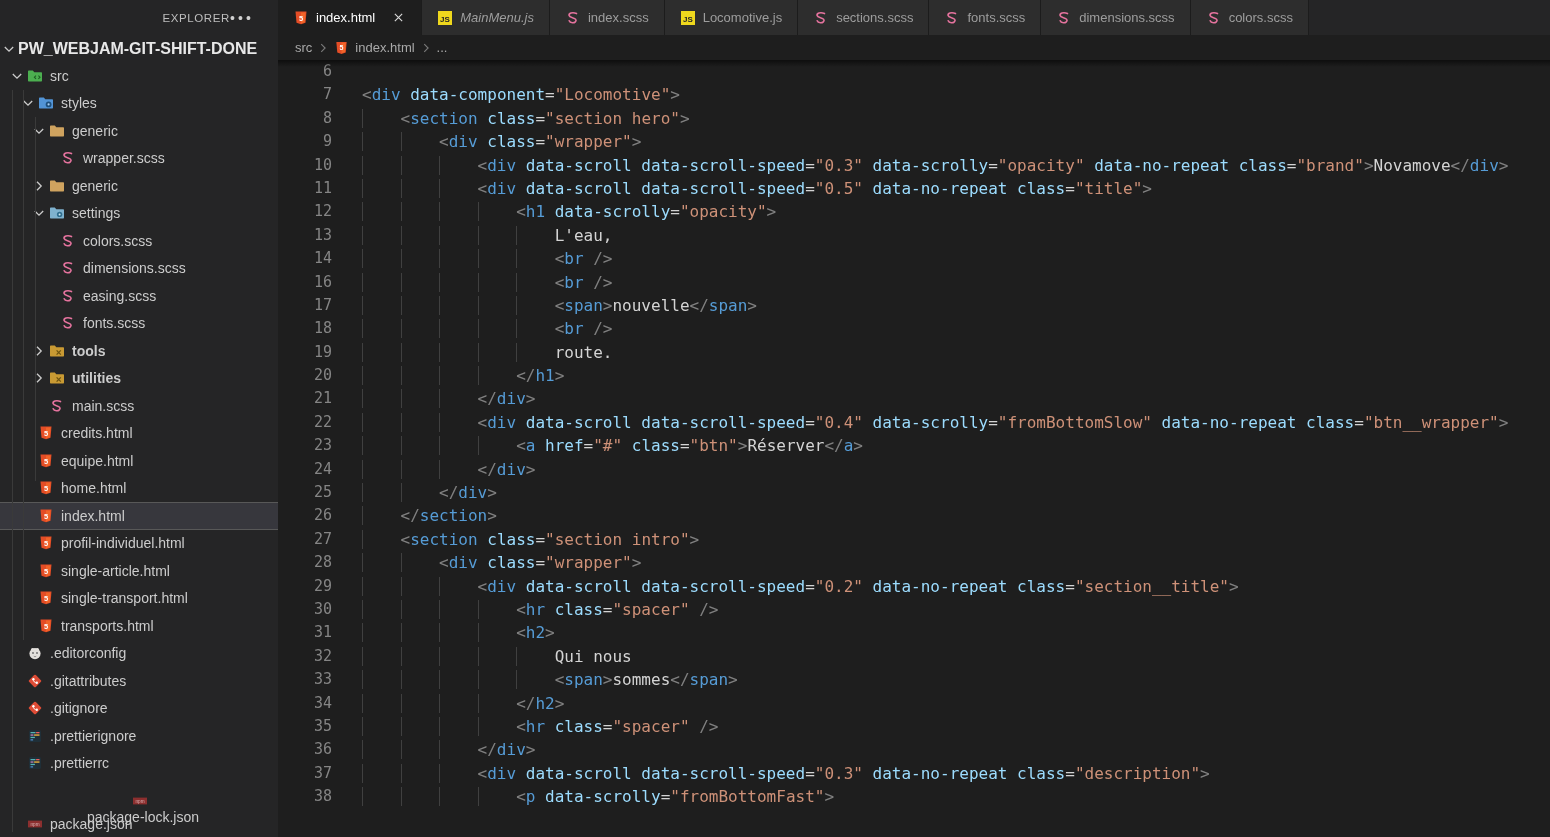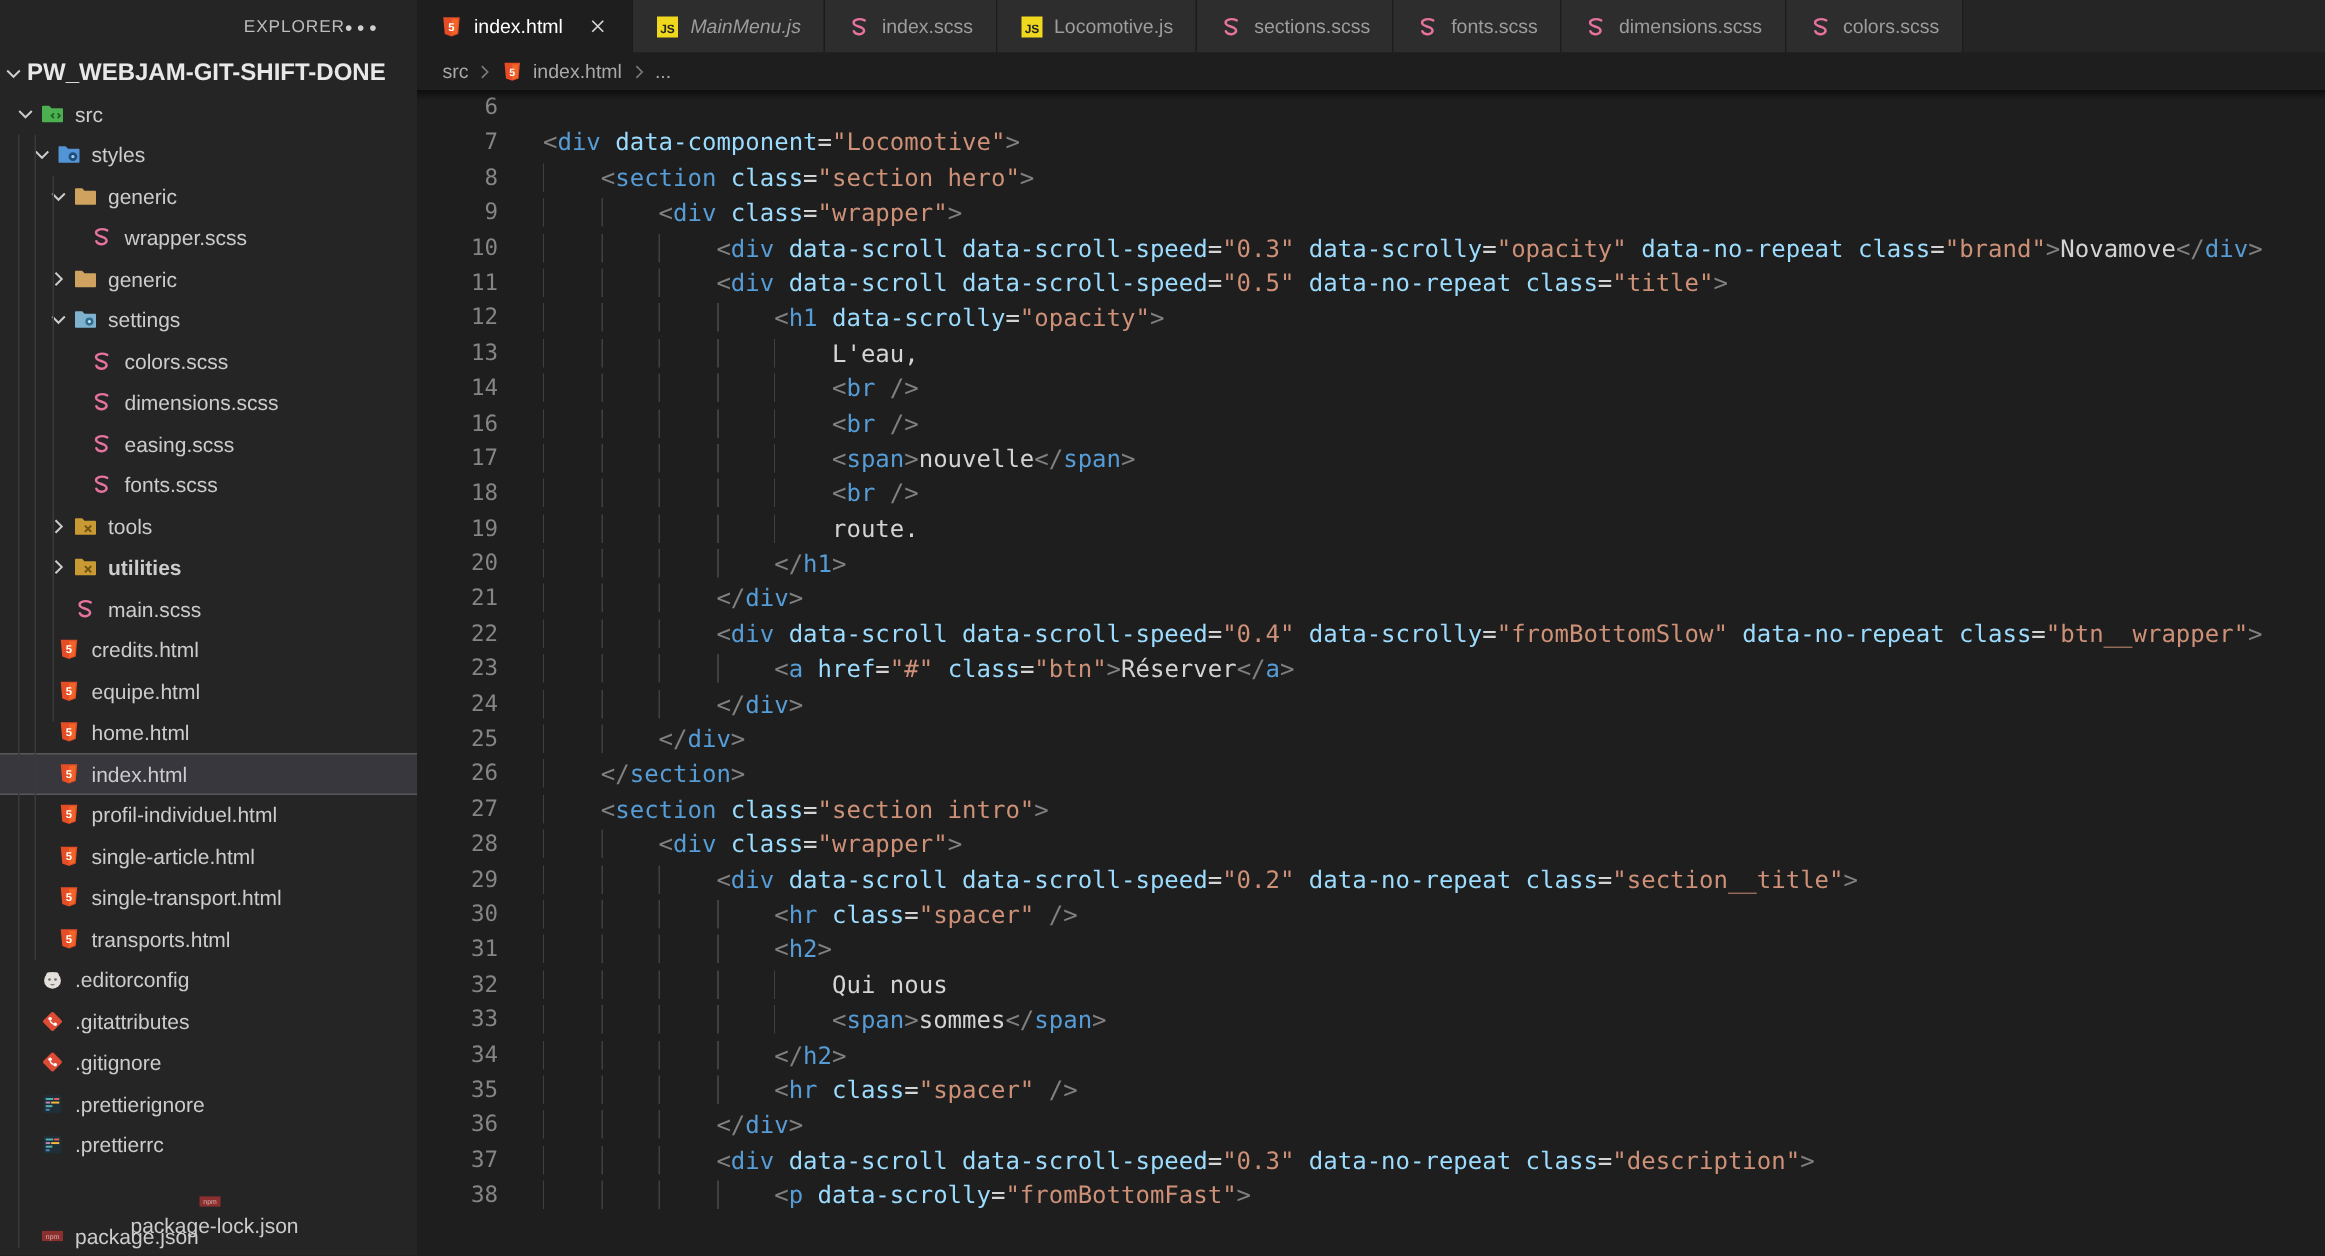--- a/index.html
+++ b/index.html
@@ -167,21 +167,21 @@
       </div>
       <div class="row" style="padding-left: 41px;">
         <span class="chev"></span>
         <span class="ficon">
           <svg width="16" height="16" viewBox="0 0 16 16">
             <path d="M11.5 3.6C7.2 1.6 3.6 3.5 4.1 5.5c.5 2.2 5.3 2 6.6 3.9 1.2 1.8-1.1 3.6-3.3 3.4-1.6-.1-2.9-1-3.2-2" stroke="#e5739e" stroke-width="1.6" fill="none" stroke-linecap="round"></path>
           </svg>
         </span>
         <span class="flabel">fonts.scss</span>
       </div>
-      <div class="row" style="padding-left: 30px;">
+      <div class="row" style="padding-left: 30px; font-weight: bold;">
         <span class="chev">
           <svg width="16" height="16" viewBox="0 0 16 16">
             <path d="M6 3.8 10.2 8 6 12.2" stroke="#cccccc" stroke-width="1.3" fill="none"></path>
           </svg>
         </span>
         <span class="ficon">
           <svg width="16" height="16" viewBox="0 0 16 16">
             <path d="M1 3.2c0-.4.3-.7.7-.7h4.1l1.5 1.7h7c.4 0 .7.3.7.7v7.9c0 .4-.3.7-.7.7H1.7c-.4 0-.7-.3-.7-.7z" fill="#c99a33"></path>
             <path d="M7.6 7.4l4.2 4.2M11.8 7.4l-4.2 4.2" stroke="#6d5310" stroke-width="1.3"></path>
           </svg>

